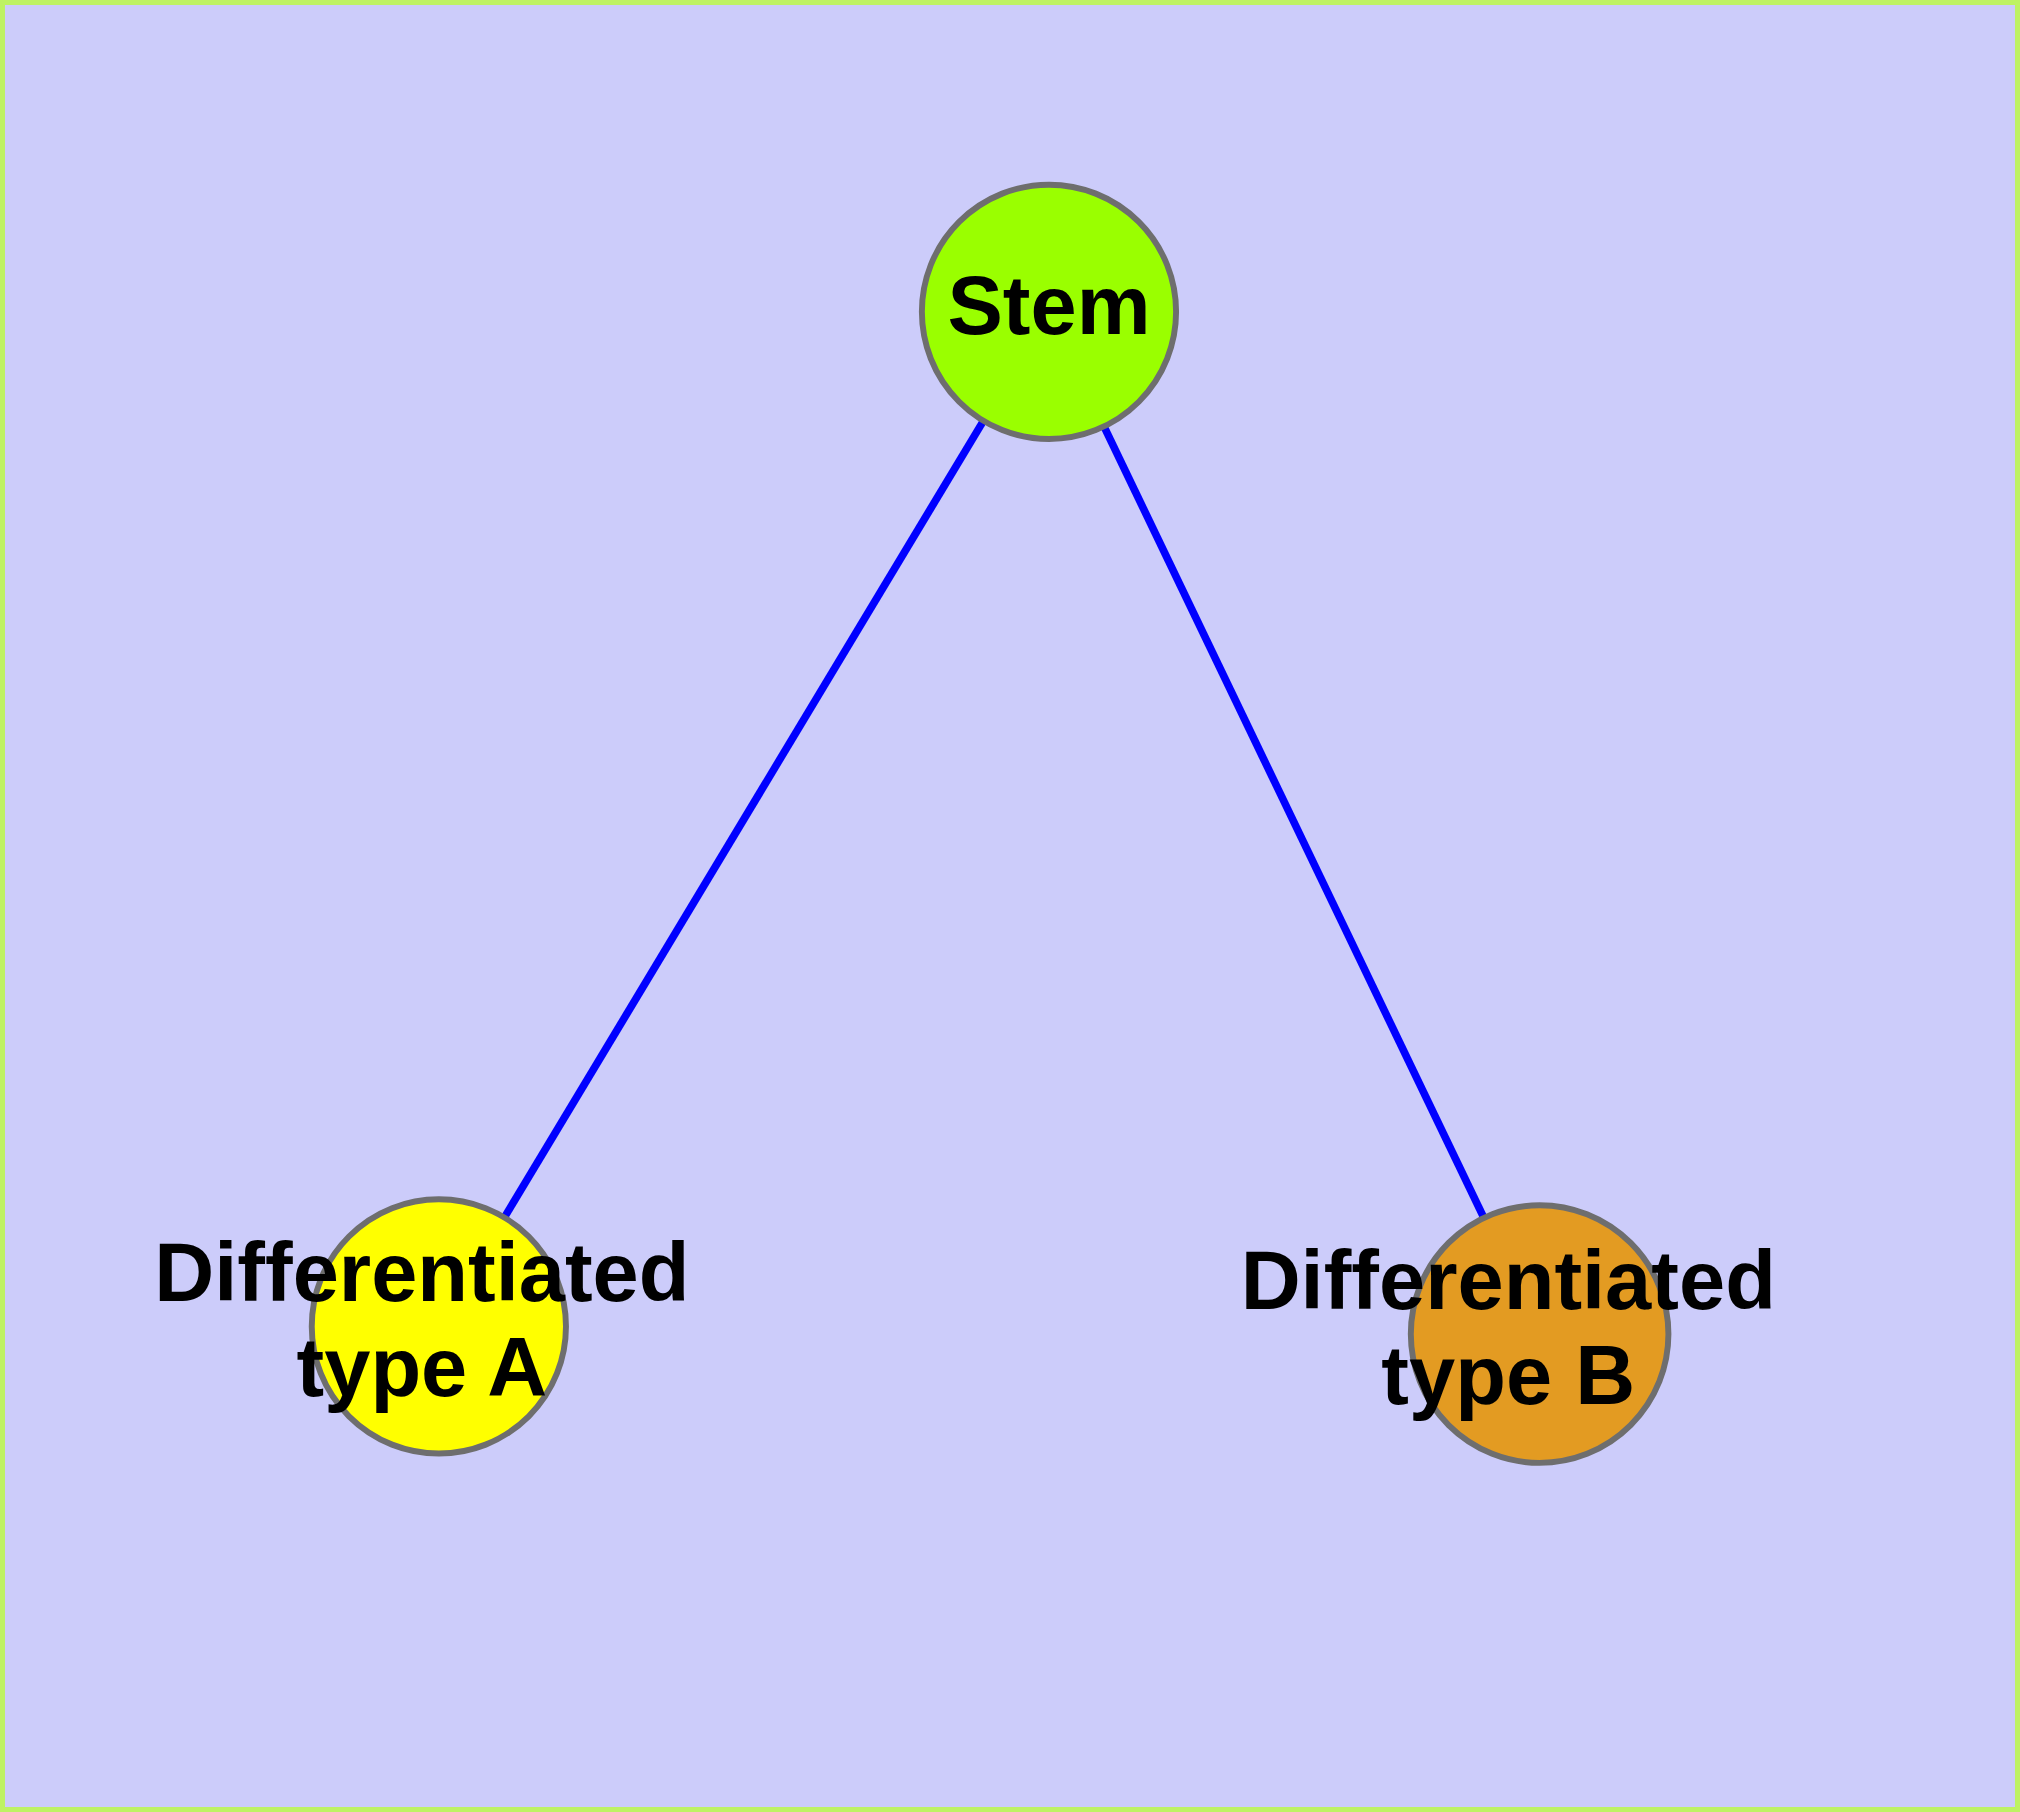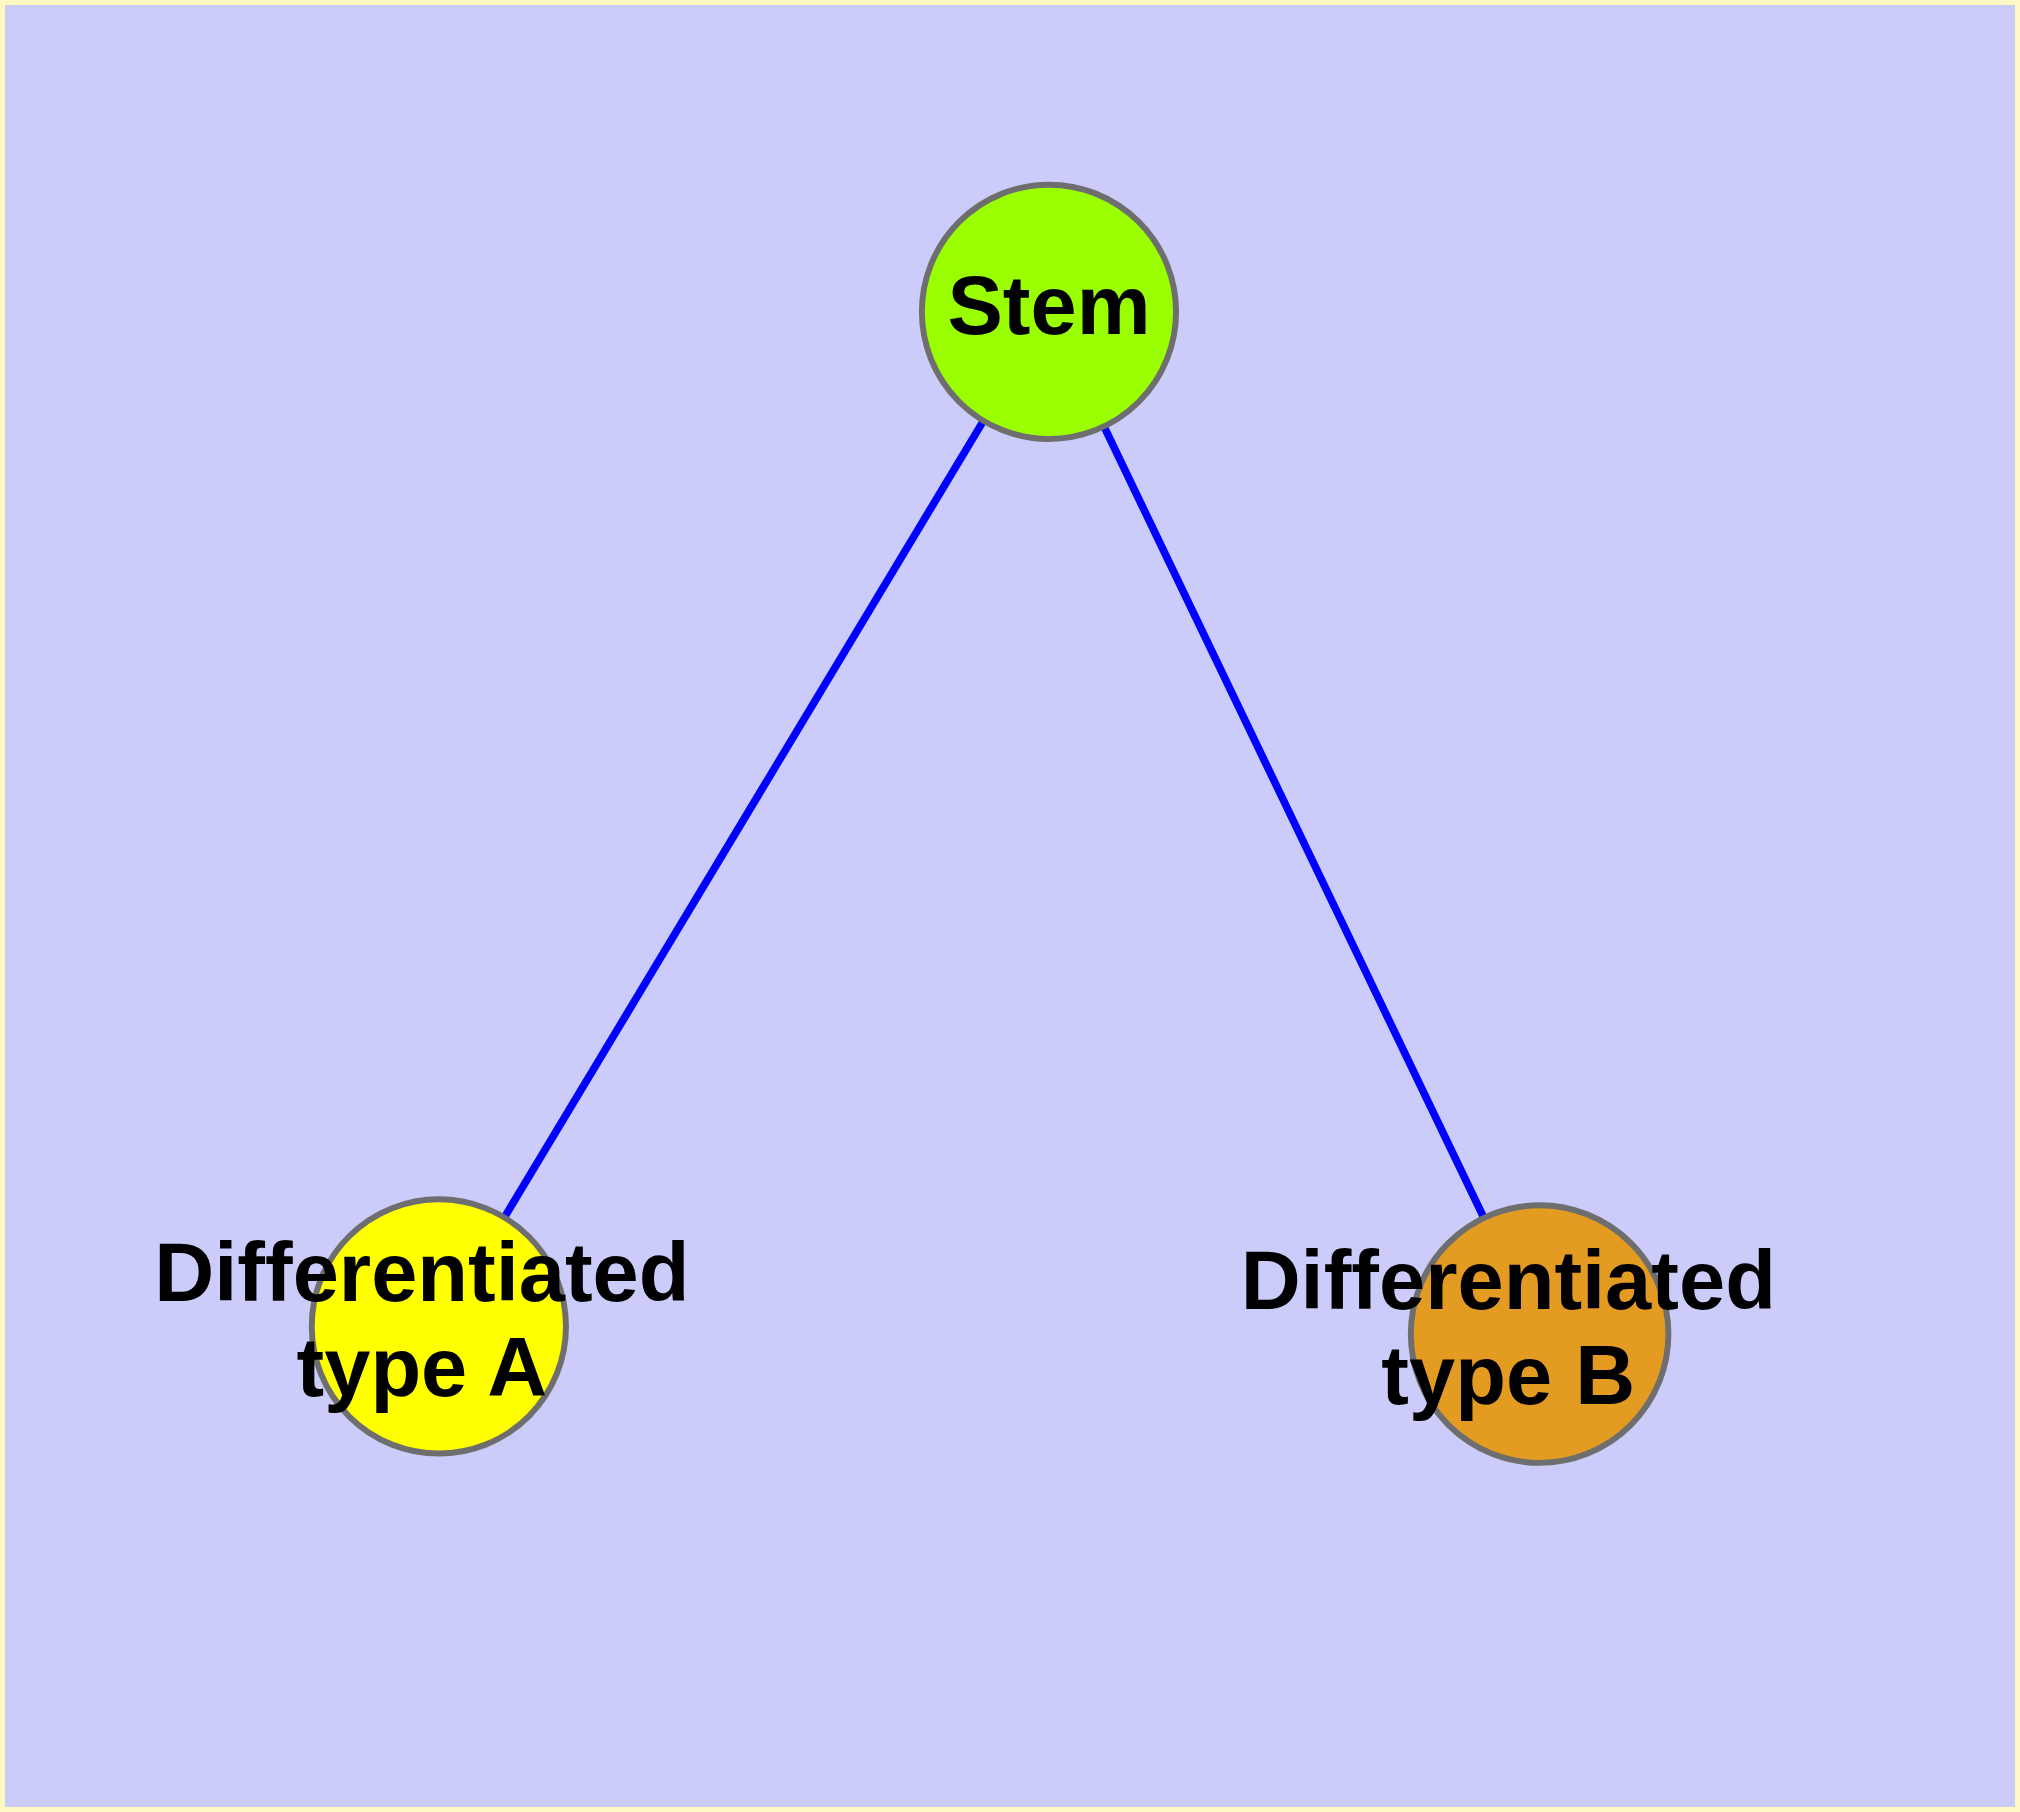--- a/index.html
+++ b/index.html
@@ -10,21 +10,21 @@
   body {
     width: 2021px;
     height: 1812px;
     overflow: hidden;
     font-family: "Liberation Sans", sans-serif;
   }
   #canvas {
     position: relative;
     width: 2021px;
     height: 1812px;
-    background: #fef9c3;
+    background: #bef264;
   }
   #plot-area {
     position: absolute;
     left: 5.1px;
     top: 5.1px;
     width: 2010px;
     height: 1802px;
     background: #ccccfa;
     overflow: hidden;
   }

